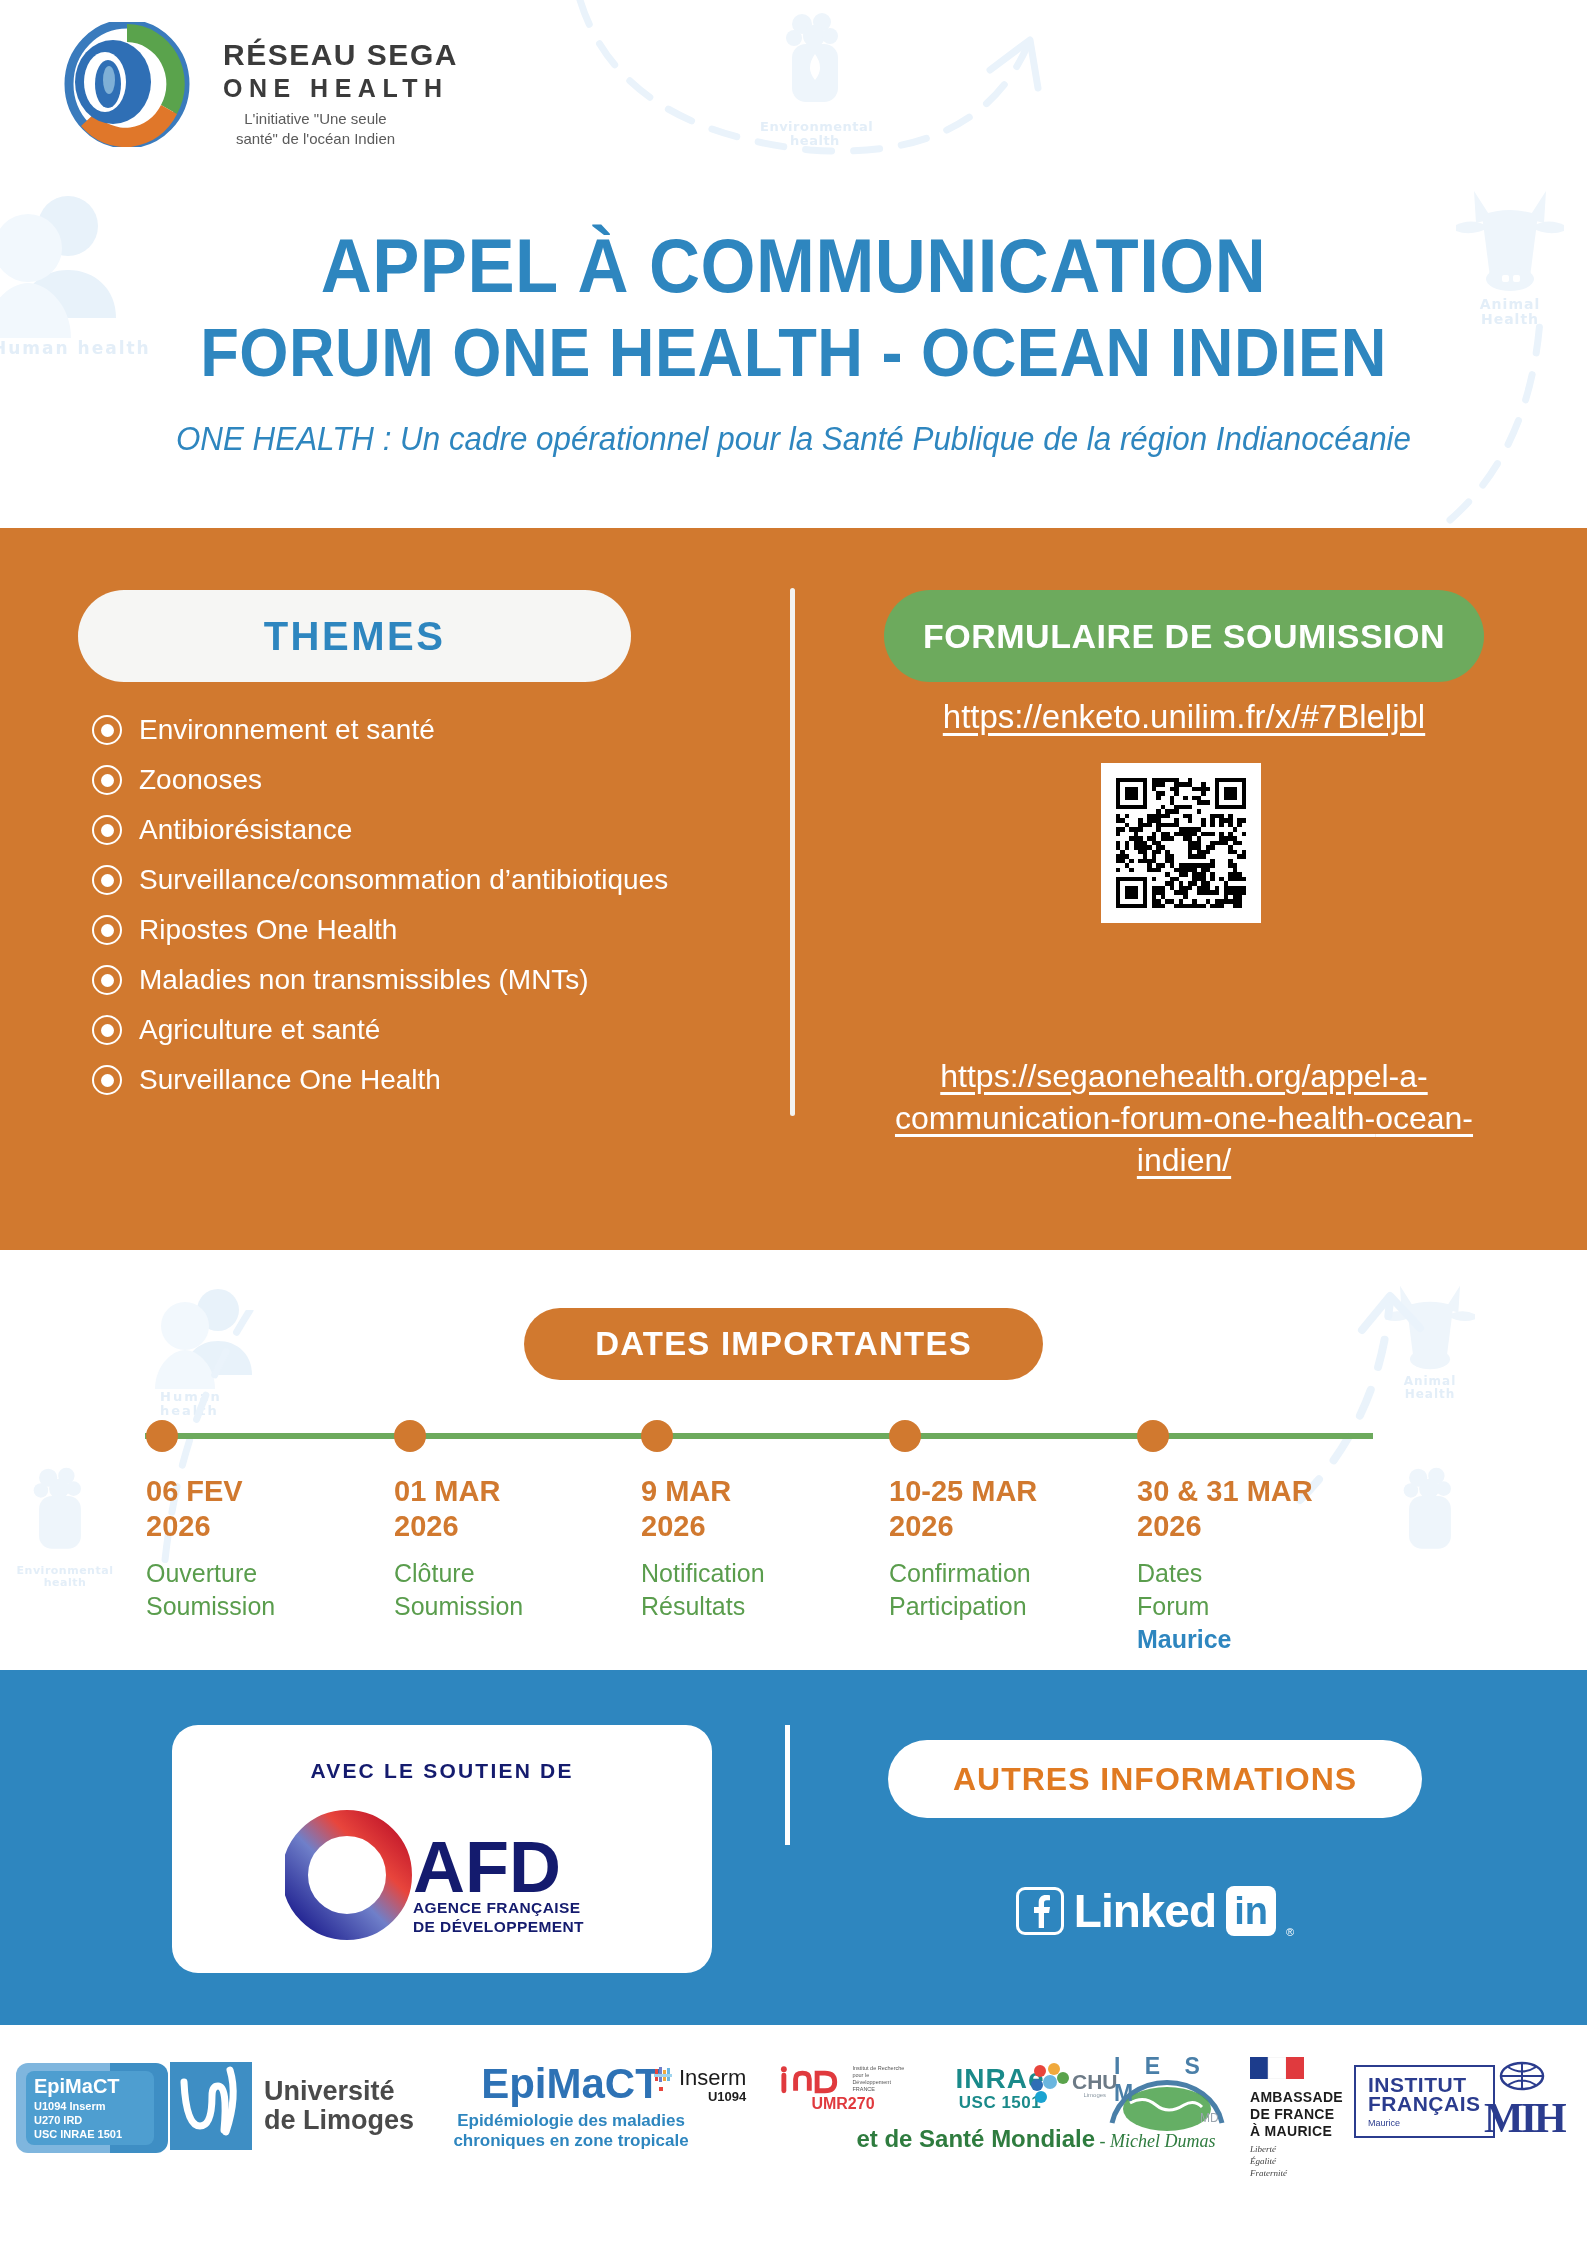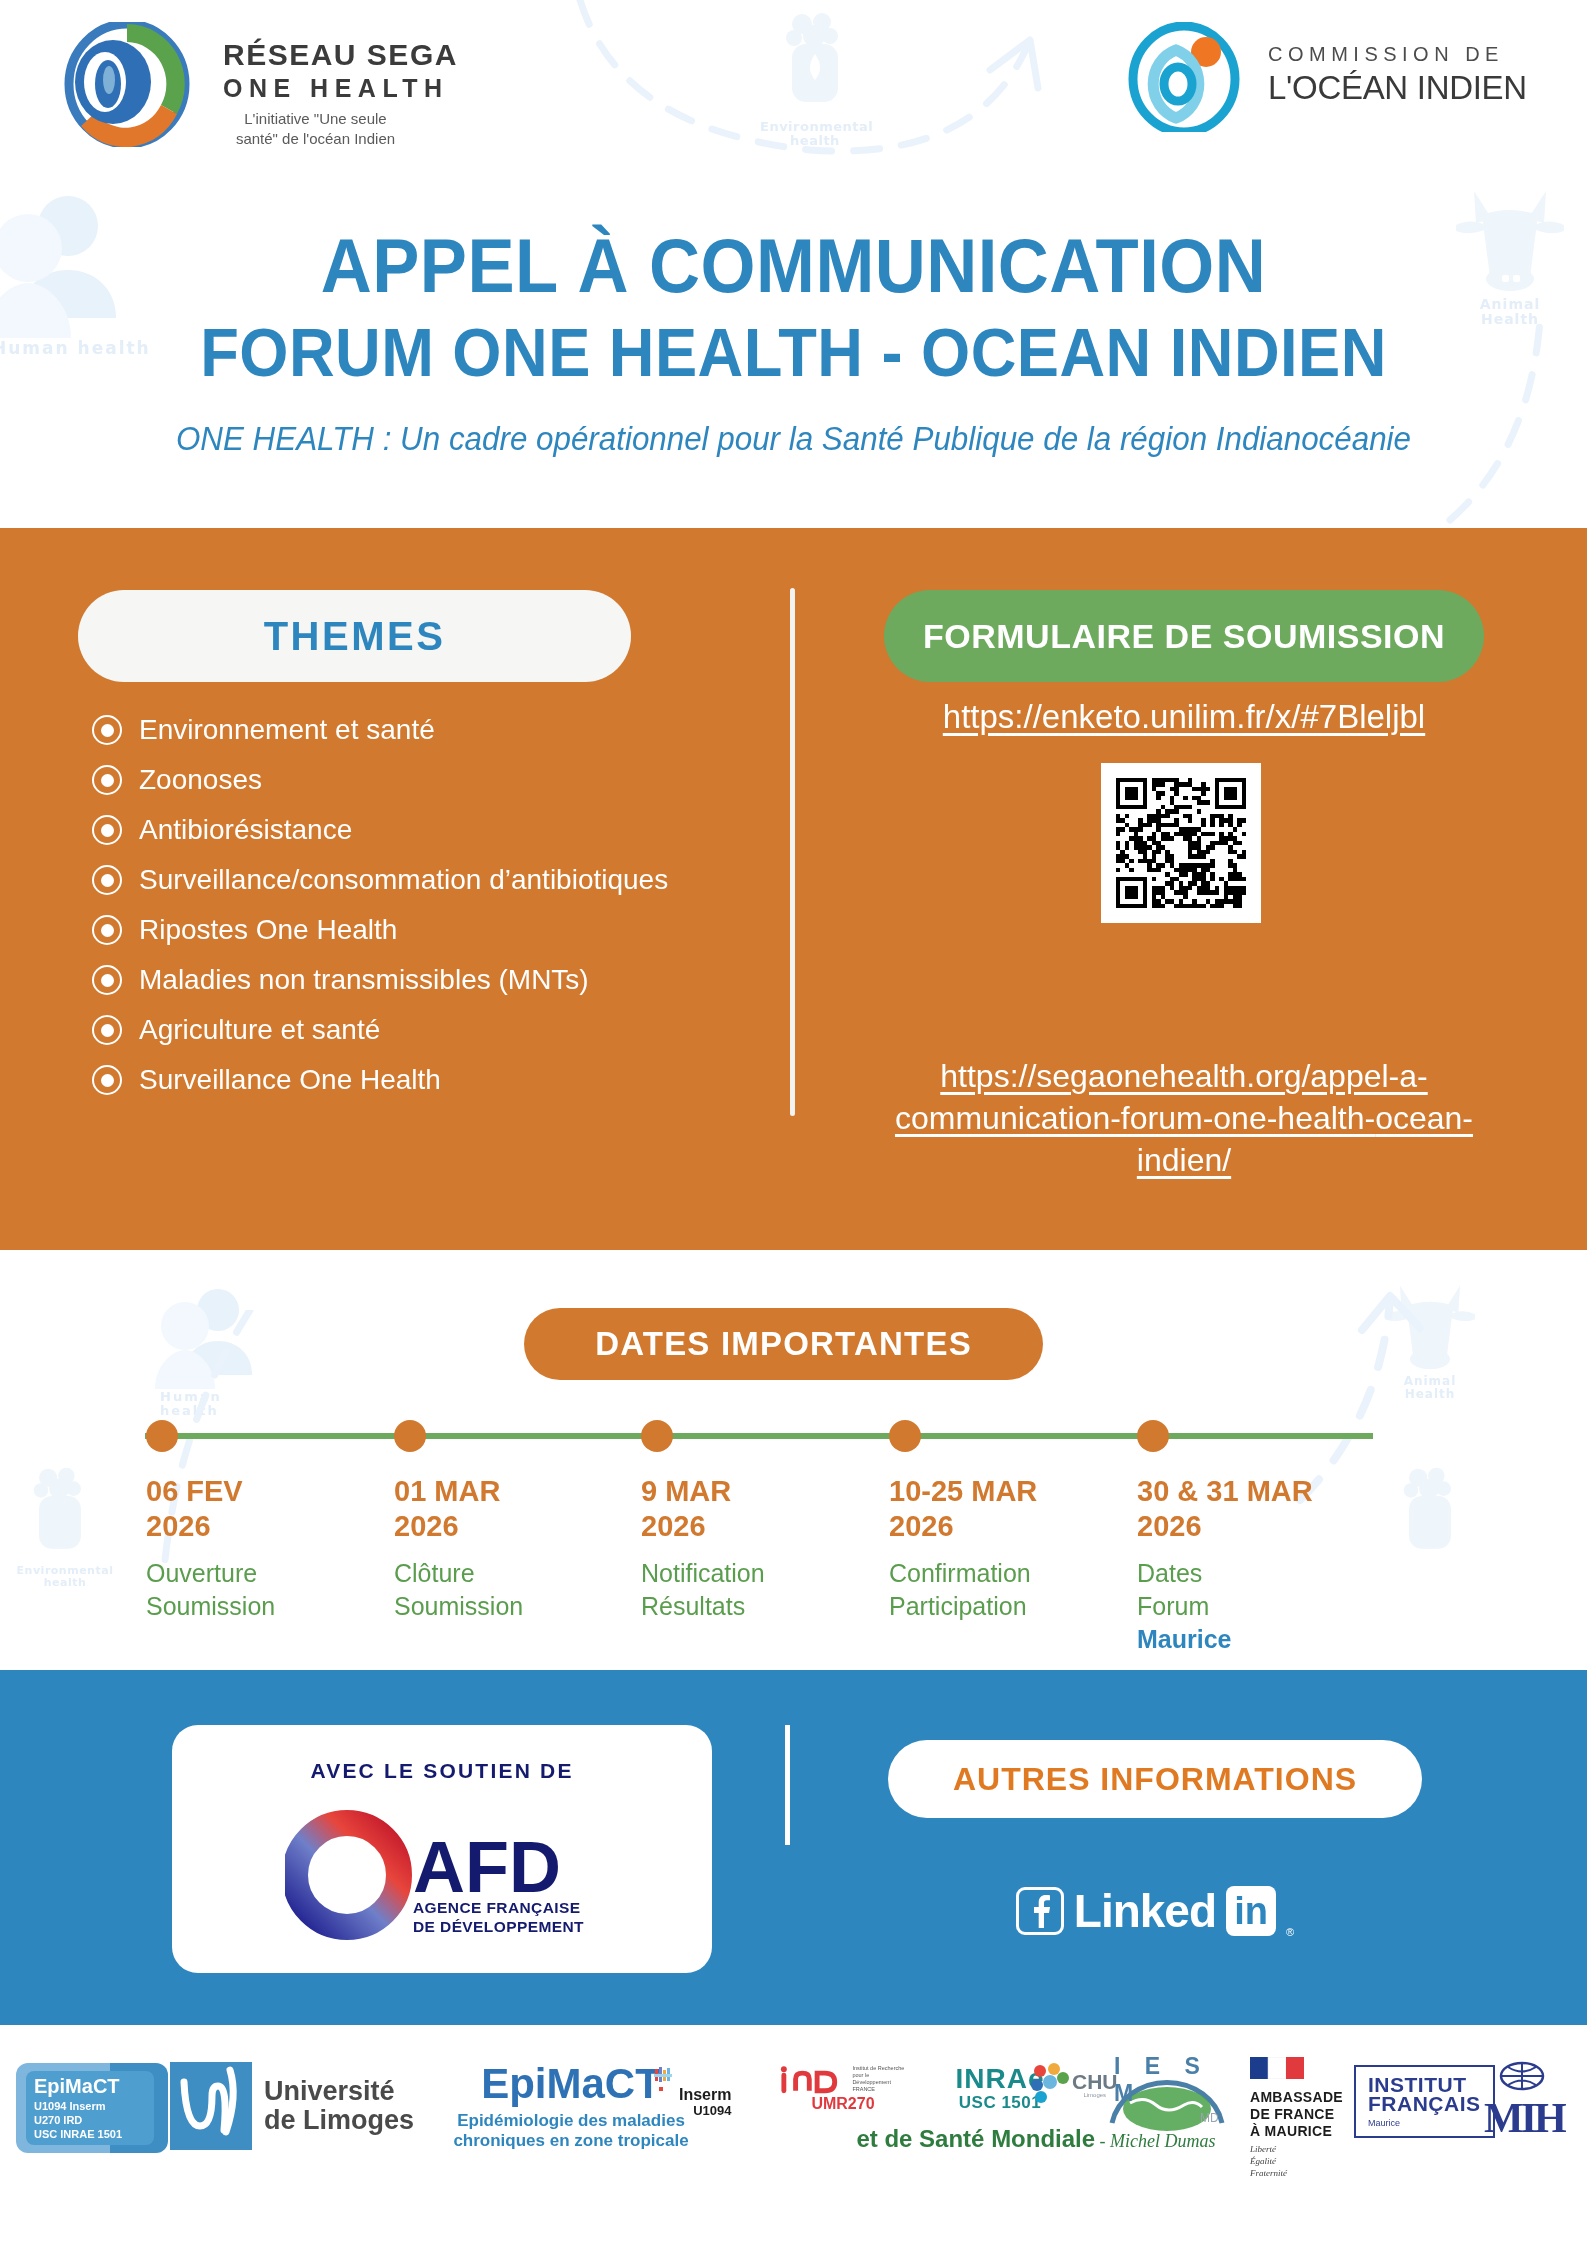--- a/index.html
+++ b/index.html
@@ -274,22 +274,22 @@
   }
   .epi2-ttl {
     font-family: "Liberation Sans", sans-serif; font-weight: 700; font-size: 42px;
     color: #2e72b5; line-height: 1;
   }
   .epi2-sub {
     font-family: "Liberation Sans", sans-serif; font-weight: 700; font-size: 17px;
     color: #2e86bf; line-height: 1.2; text-align: center;
   }
   .inserm-w {
-    font-family: "Liberation Sans", sans-serif; font-weight: 700; font-size: 16px;
-    color: #1c1c1c; line-height: 1; margin-top: 20px;
+    font-family: "Liberation Sans", sans-serif; font-weight: 400; font-size: 22px;
+    color: #1c1c1c; line-height: 1;
   }
   .inserm-u {
     font-family: "Liberation Sans", sans-serif; font-weight: 700; font-size: 13px;
     color: #1c1c1c; text-align: right;
   }
   .ird-s { font-family: "Liberation Sans", sans-serif; font-size: 5.5px; color: #555; line-height: 1.25;}
   .ird-umr {
     font-family: "Liberation Sans", sans-serif; font-weight: 700; font-size: 16px;
     color: #e03a3e; text-align: center;
   }
@@ -410,32 +410,20 @@
         <ellipse cx="53" cy="62" rx="13" ry="24" fill="#2f6fb5"></ellipse>
         <ellipse cx="54" cy="58" rx="6" ry="14" fill="#7fb0d6"></ellipse>
       </svg>
       <div class="sega-text">
         <div class="sega-l1">RÉSEAU SEGA</div>
         <div class="sega-l2">ONE HEALTH</div>
         <div class="sega-l3">L'initiative "Une seule santé" de l'océan Indien</div>
       </div>
     </div>
 
-    <div id="logo-coi">
-      <svg width="128" height="110" viewBox="0 0 128 110" aria-hidden="true">
-        <path d="M64 4 a51 53 0 1 0 0 106 a51 53 0 1 0 0 -106 z" fill="none" stroke="#1aa3d1" stroke-width="9"></path>
-        <circle cx="86" cy="30" r="15" fill="#ef7622"></circle>
-        <path d="M56 28 a34 36 0 0 0 0 68 a34 36 0 0 0 0 -68 z" fill="none" stroke="#7fd0e8" stroke-width="11"></path>
-        <ellipse cx="58" cy="62" rx="14" ry="17" fill="none" stroke="#1aa3d1" stroke-width="9"></ellipse>
-      </svg>
-      <div class="coi-text">
-        <div class="coi-l1">COMMISSION DE</div>
-        <div class="coi-l2">L'OCÉAN INDIEN</div>
-      </div>
-    </div>
 
     <div id="title-block">
       <div class="t-main">APPEL À COMMUNICATION</div>
       <div class="t-sub">FORUM ONE HEALTH -  OCEAN INDIEN</div>
       <div class="t-tag">ONE HEALTH : Un cadre opérationnel pour la Santé Publique de la région Indianocéanie</div>
     </div>
   </div>
 
   <div id="orange"></div>
 

